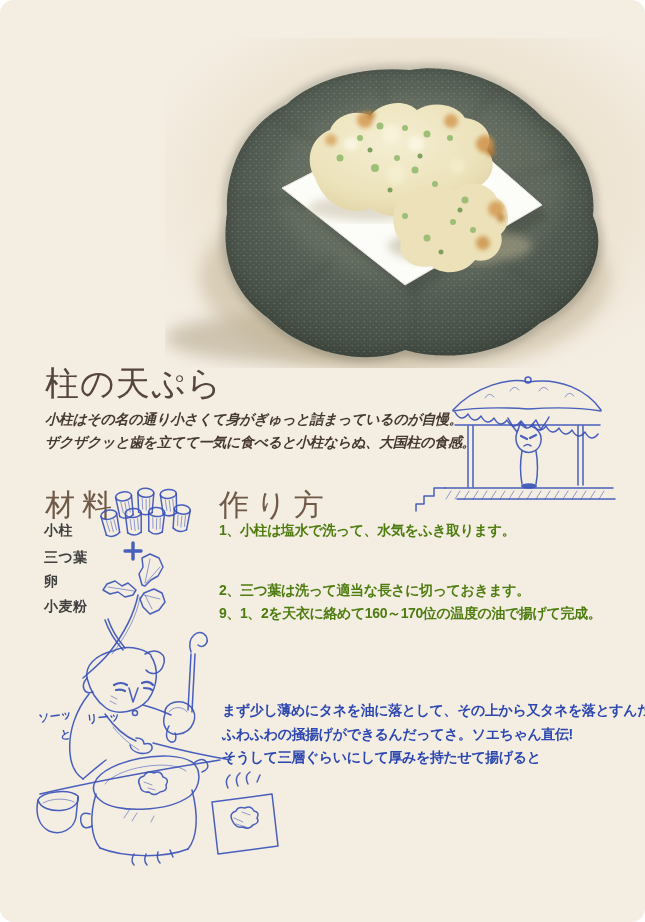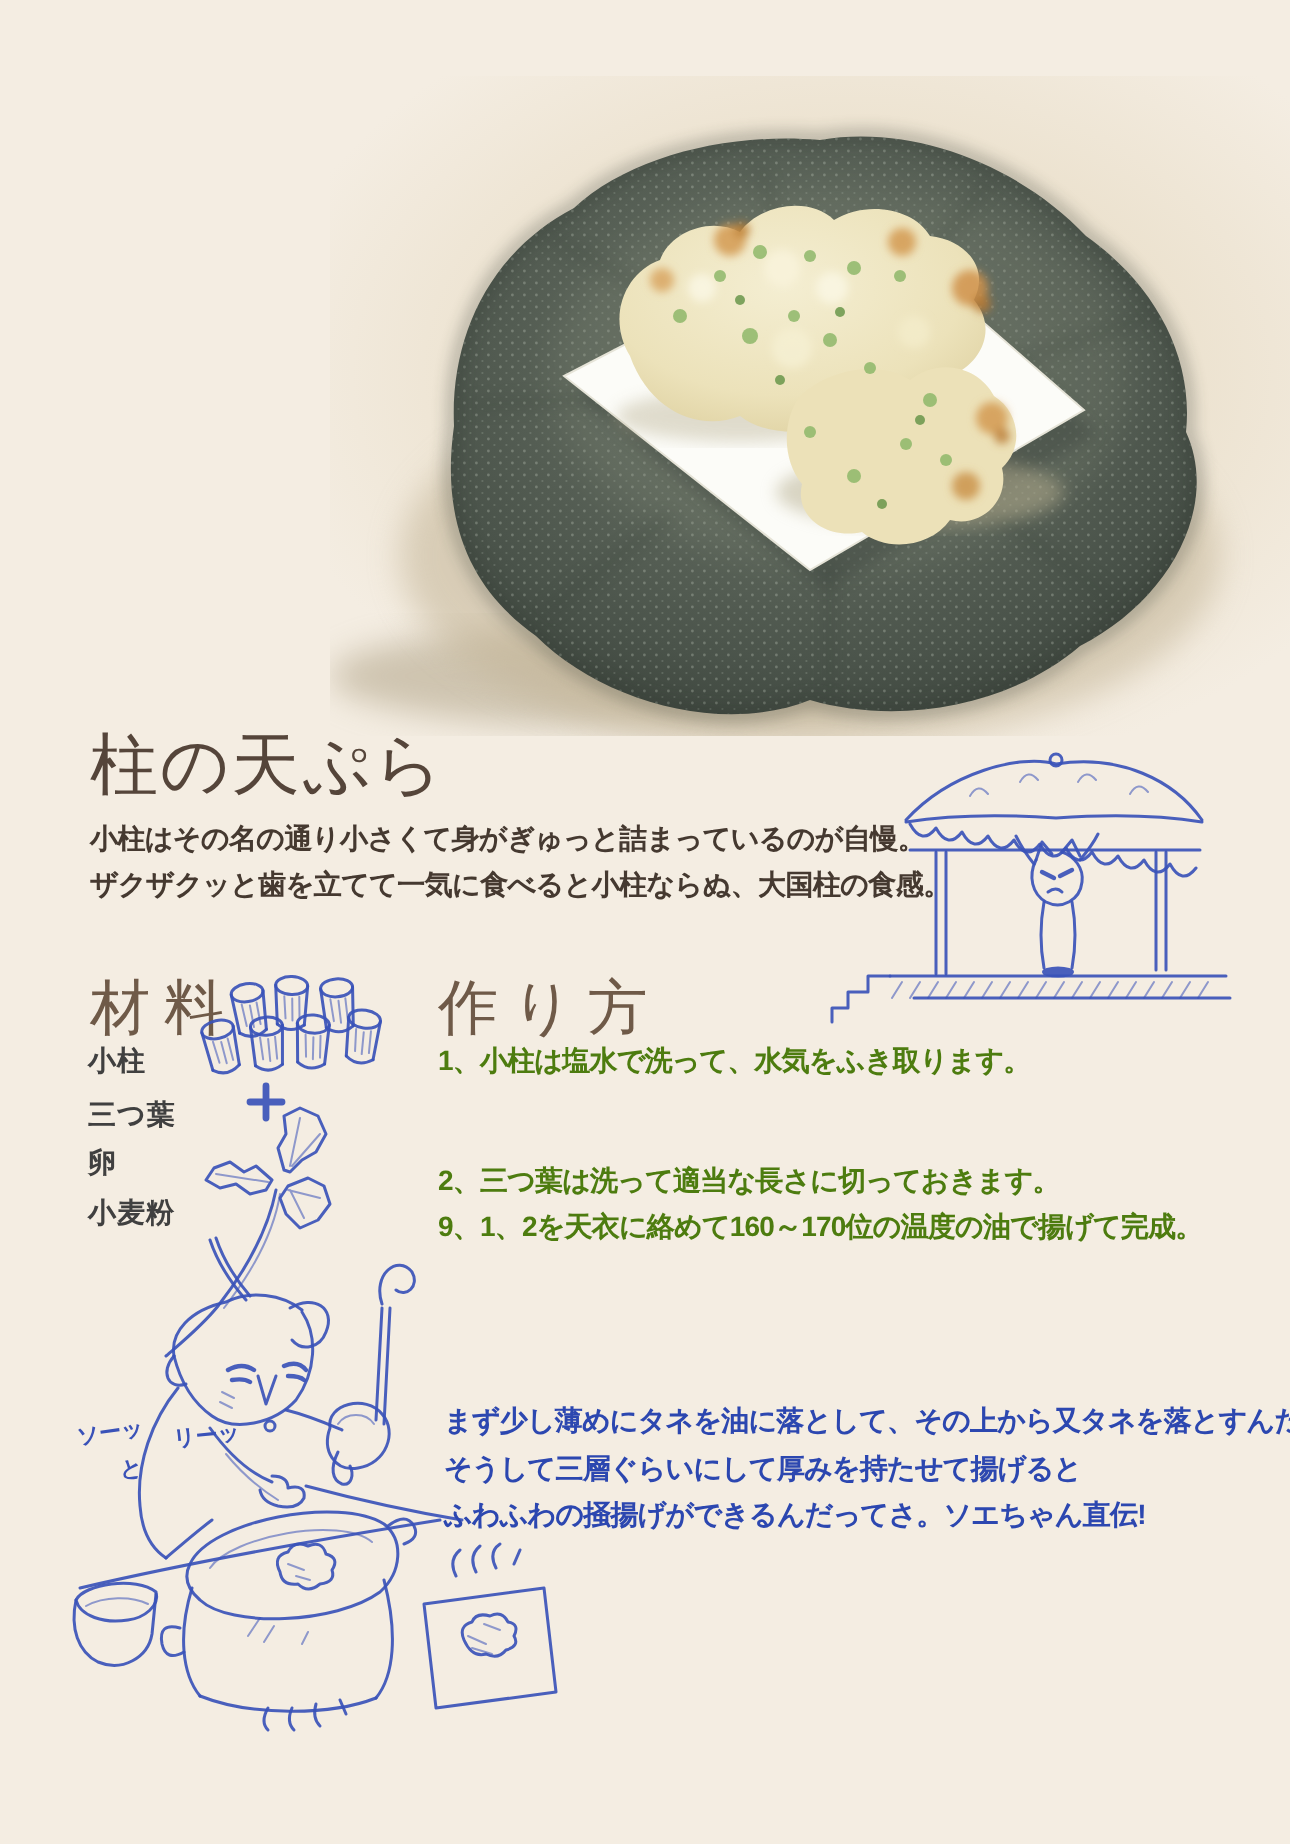--- a/index.html
+++ b/index.html
@@ -1,27 +1,28 @@
 <!DOCTYPE html>
 <html><head>
 <meta charset="utf-8">
 <style>
   html,body{margin:0;padding:0;background:#ffffff;}
   .page{
     position:relative;width:645px;height:922px;margin:0 auto;
     background:#f4ede2;overflow:hidden;
     font-family:"Liberation Sans",sans-serif;
+    border-radius:14px;
   }
   
   .title{
     position:absolute;left:45px;top:341px;
     font-family:"Liberation Serif","DejaVu Serif",serif;
     font-size:34px;font-weight:400;color:#55453a;letter-spacing:1px;line-height:1.2;
   }
-  .intro{position:absolute;left:45px;top:408px;color:#453930;font-size:14px;font-weight:bold;line-height:23px;letter-spacing:-0.3px;}
+  .intro{position:absolute;left:45px;top:408px;color:#453930;font-size:14px;font-weight:bold;line-height:23px;letter-spacing:-0.3px;font-style:italic;}
   .sec-head{
     position:absolute;
     font-family:"Liberation Serif","DejaVu Serif",serif;
     font-size:30px;font-weight:400;color:#6f5a48;letter-spacing:7px;line-height:1;
   }
   .head-zairyo{left:45px;top:490px;}
   .head-tsukurikata{left:219px;top:490px;}
   .ing{position:absolute;left:44px;color:#404040;font-size:14px;font-weight:bold;letter-spacing:0.5px;}
   .ing1{top:522px;} .ing2{top:549px;} .ing3{top:573px;} .ing4{top:598px;}
   .step{position:absolute;left:219px;color:#4d7c0f;font-size:14px;font-weight:bold;letter-spacing:-0.4px;white-space:nowrap;}
@@ -265,22 +266,22 @@
       <path d="M58,169 C65,163 73,156 81,150"></path>
       <path d="M128,133 C158,141 188,147 206,150"></path>
     </g>
     <text x="14" y="112" transform="rotate(-8 14 112)">ソーッ</text>
     <text x="62" y="113" transform="rotate(-6 62 113)">リーッ</text>
     <text x="35" y="128">と</text>
   </svg>
 
   <div class="tip">
     <div>まず少し薄めにタネを油に落として、その上から又タネを落とすんだ。</div>
+    <div>ふわふわの掻揚げができるんだってさ。ソエちゃん直伝!</div>
     <div>そうして三層ぐらいにして厚みを持たせて揚げると</div>
-    <div>ふわふわの掻揚げができるんだってさ。ソエちゃん直伝!</div>
   </div>
 
   <svg class="sketch pen" style="left:20px;top:742px" width="330" height="135" viewBox="0 0 330 135">
     <path d="M20,52 C80,38 150,26 200,18"></path>
     <g>
       <path d="M18,58 C22,50 48,46 58,54 C60,61 52,67 44,68 C32,70 20,66 18,58"></path>
       <path class="thin" d="M23,61 C32,56 46,56 54,60"></path>
       <path d="M18,58 C15,72 19,84 29,89 C41,94 54,87 56,75 L58,55"></path>
     </g>
     <g>

